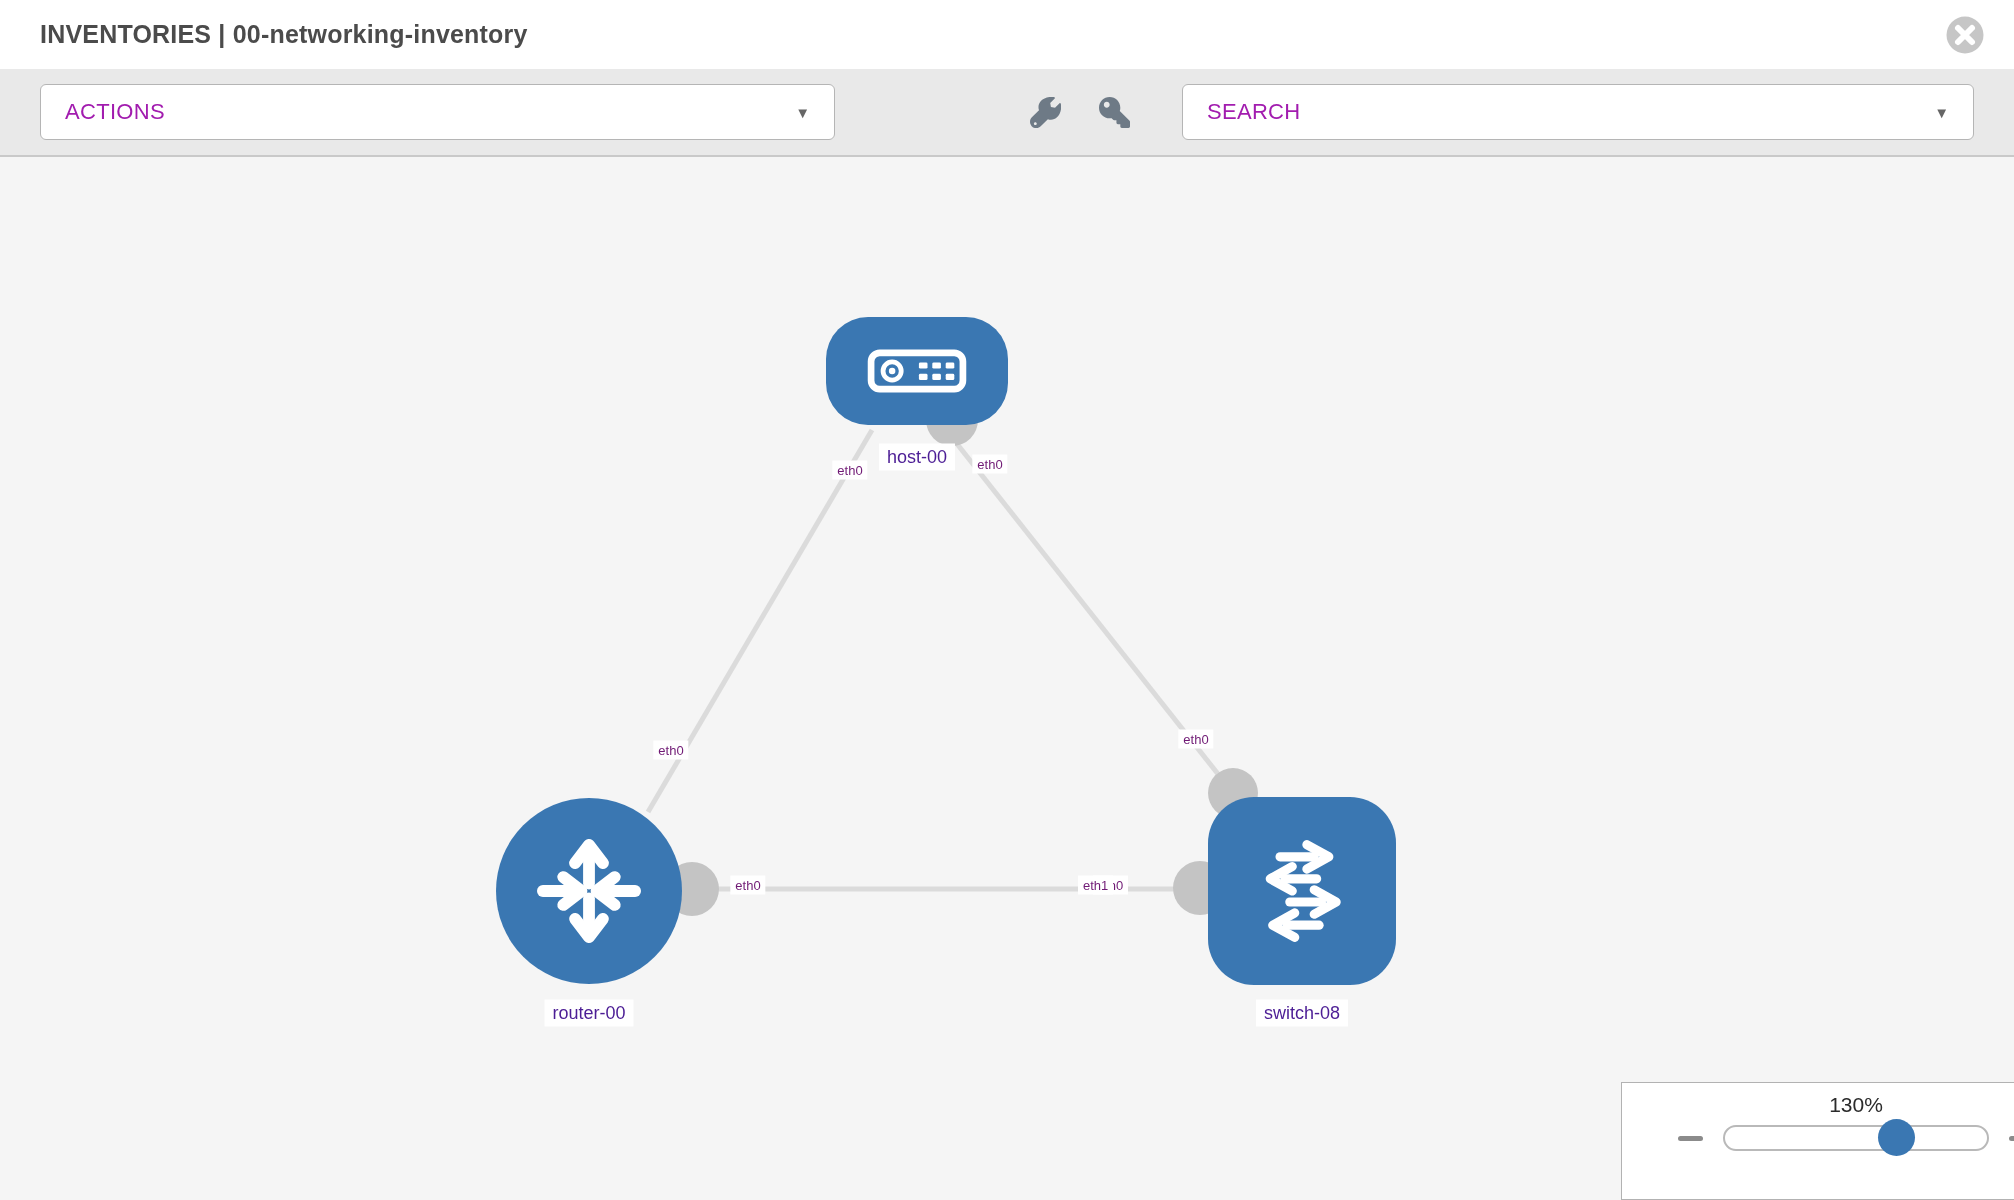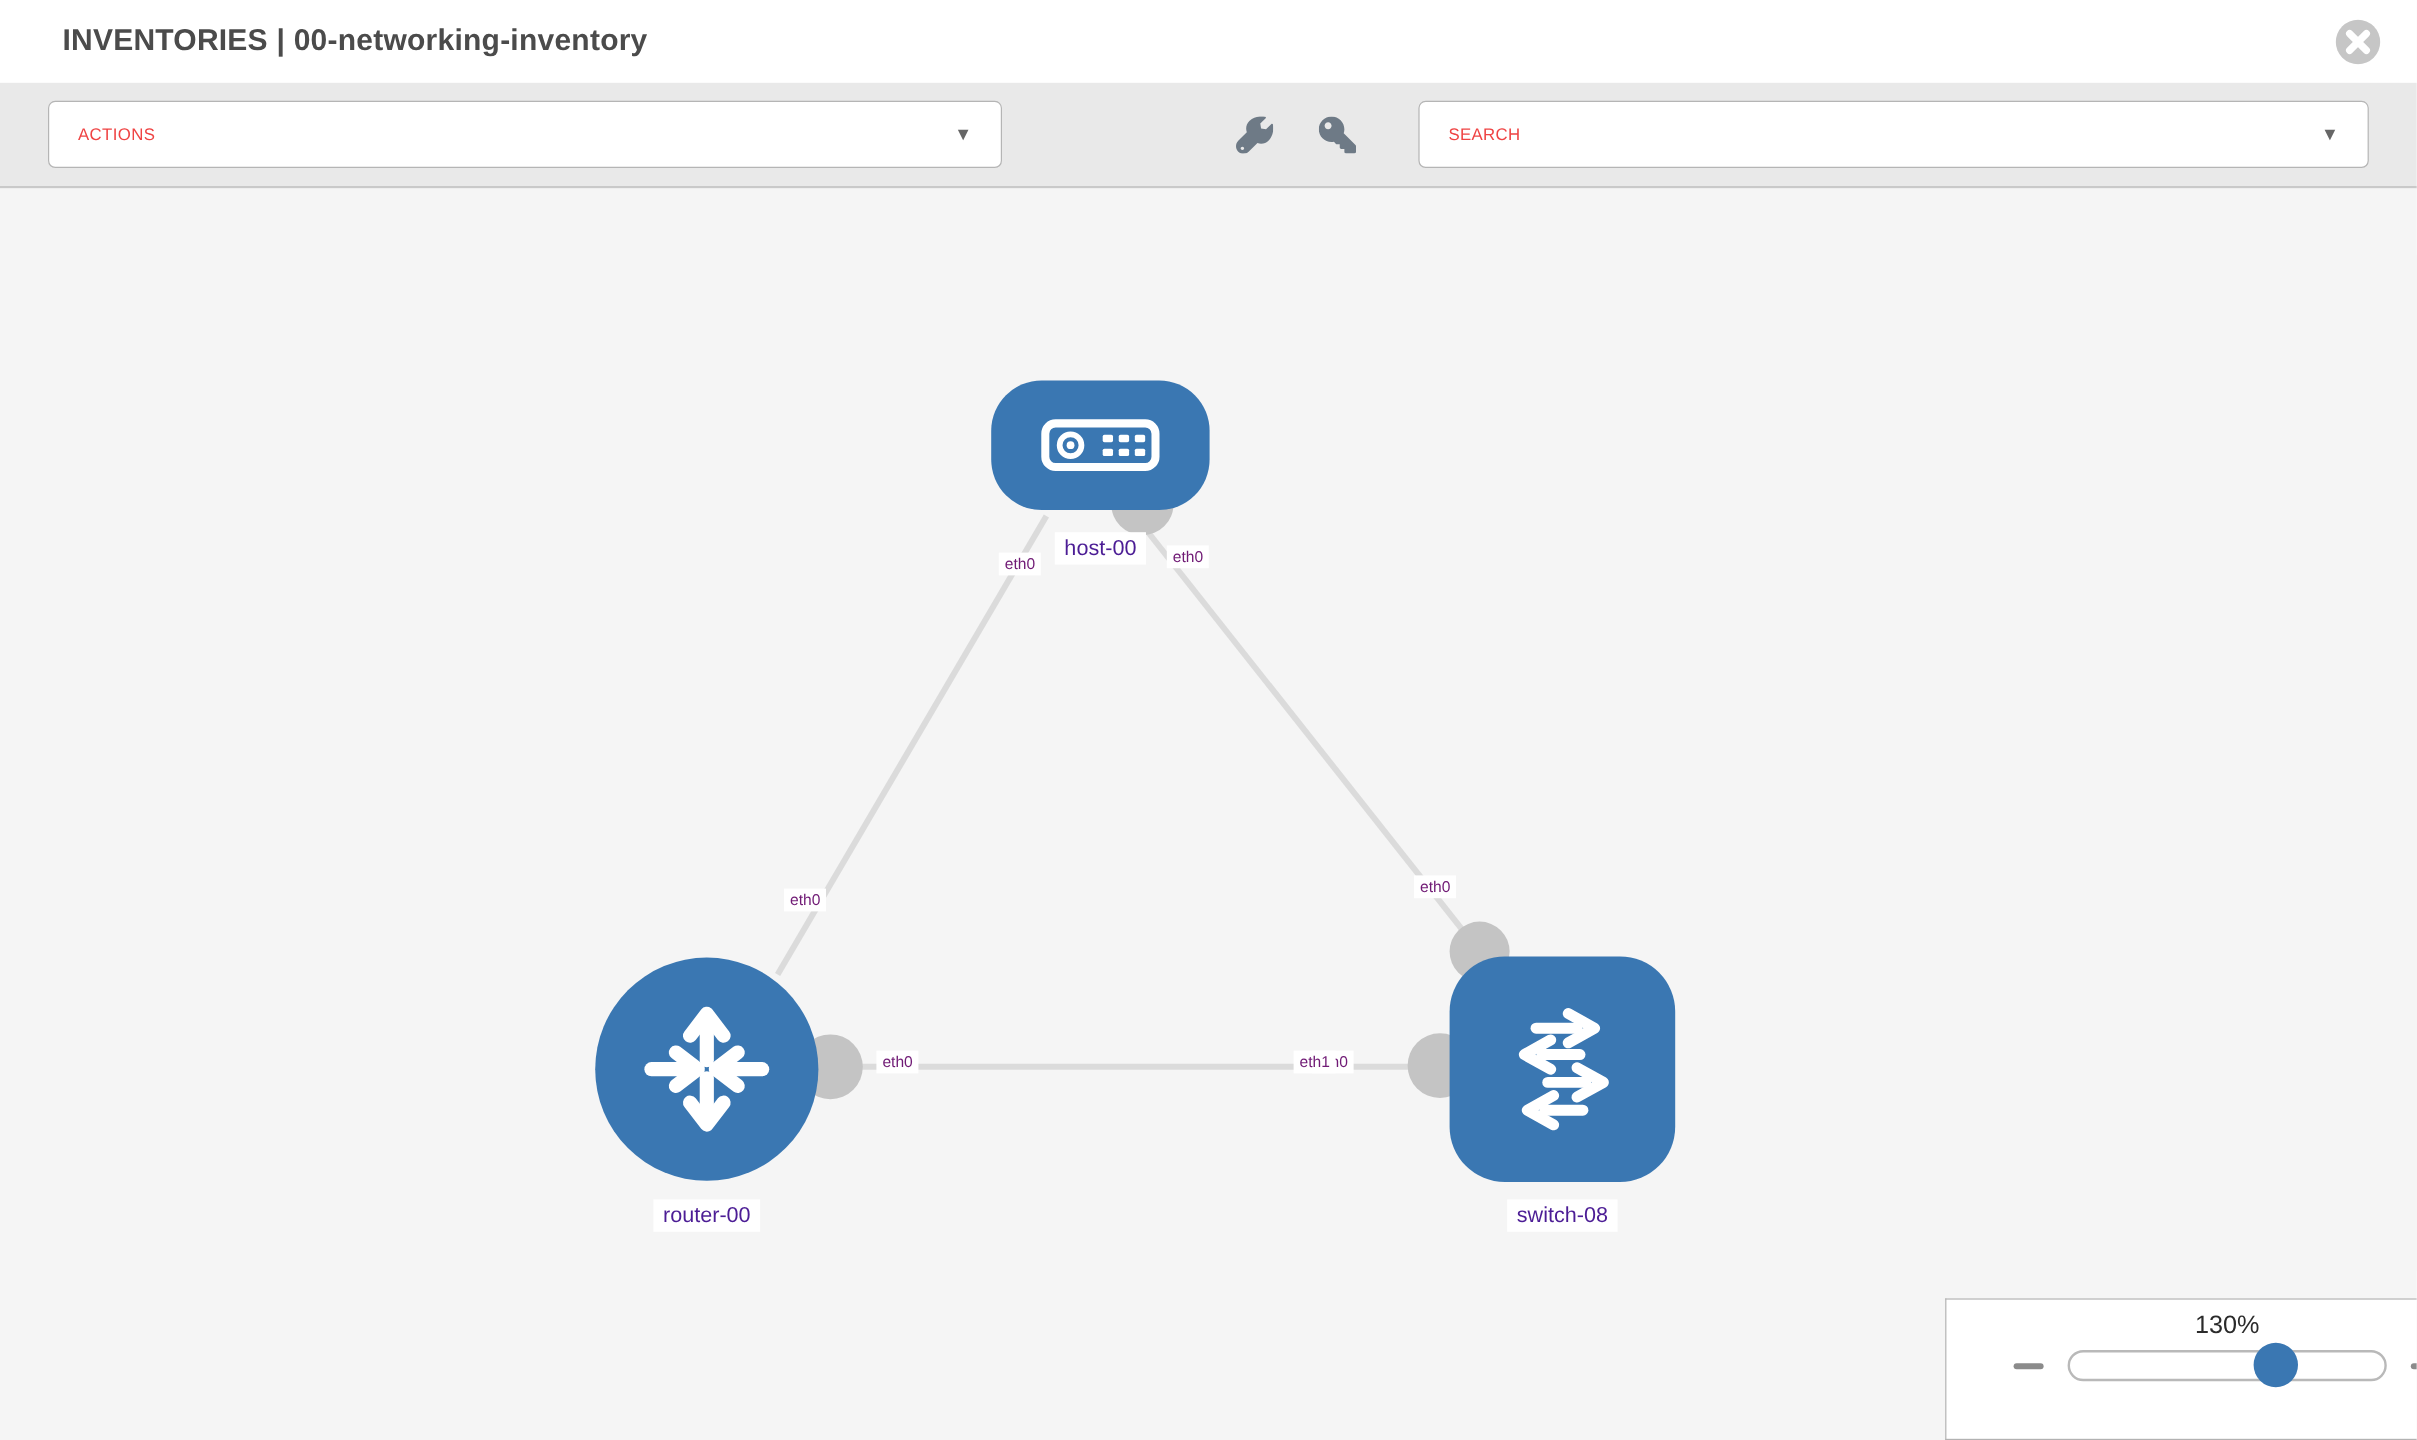--- a/index.html
+++ b/index.html
@@ -9,34 +9,34 @@
     font-family:"Liberation Sans", sans-serif; background:#fff;
   }
   .app { width:2014px; height:1200px; display:flex; flex-direction:column; }
 
   
   .hdr {
     height:69px; flex:0 0 69px; background:#fff;
     display:flex; align-items:center; padding:0 30px 0 40px;
   }
   .hdr h1 {
-    margin:12px; flex:1; font-size:25px; font-weight:bold; color:#4b4b4b; letter-spacing:.2px;
+    margin:0; flex:1; font-size:25px; font-weight:bold; color:#4b4b4b; letter-spacing:.2px;
   }
   .close-btn { border:none; background:none; padding:0; cursor:pointer; width:38px; height:38px; }
 
   
   .toolbar {
     height:88px; flex:0 0 88px; background:#e9e9e9; border-bottom:2px solid #c9c9c9;
     display:flex; align-items:center; padding:0 40px;
   }
   .selectbox {
     height:56px; background:#fff; border:1px solid #b5b5b5; border-radius:6px;
     display:flex; align-items:center; padding:0 24px; cursor:pointer;
   }
-  .selectbox .sel-label { flex:1; font-size:14px; color:#ef4444; letter-spacing:.3px; }
+  .selectbox .sel-label { flex:1; font-size:22px; color:#a21caf; letter-spacing:.3px; }
   .selectbox .caret { font-size:15px; color:#666; }
   .actions-box { width:795px; }
   .search-box  { width:792px;gap:34px; }
   .tb-spacer { flex:1; }
   .tool-btn { border:none; background:none; padding:0; cursor:pointer; line-height:0; }
   .tool-btn svg { width:31px; height:31px; fill:#6e7a86; }
   .key-btn { margin-left:38px; margin-right:52px; }
 
   
   .canvas {

